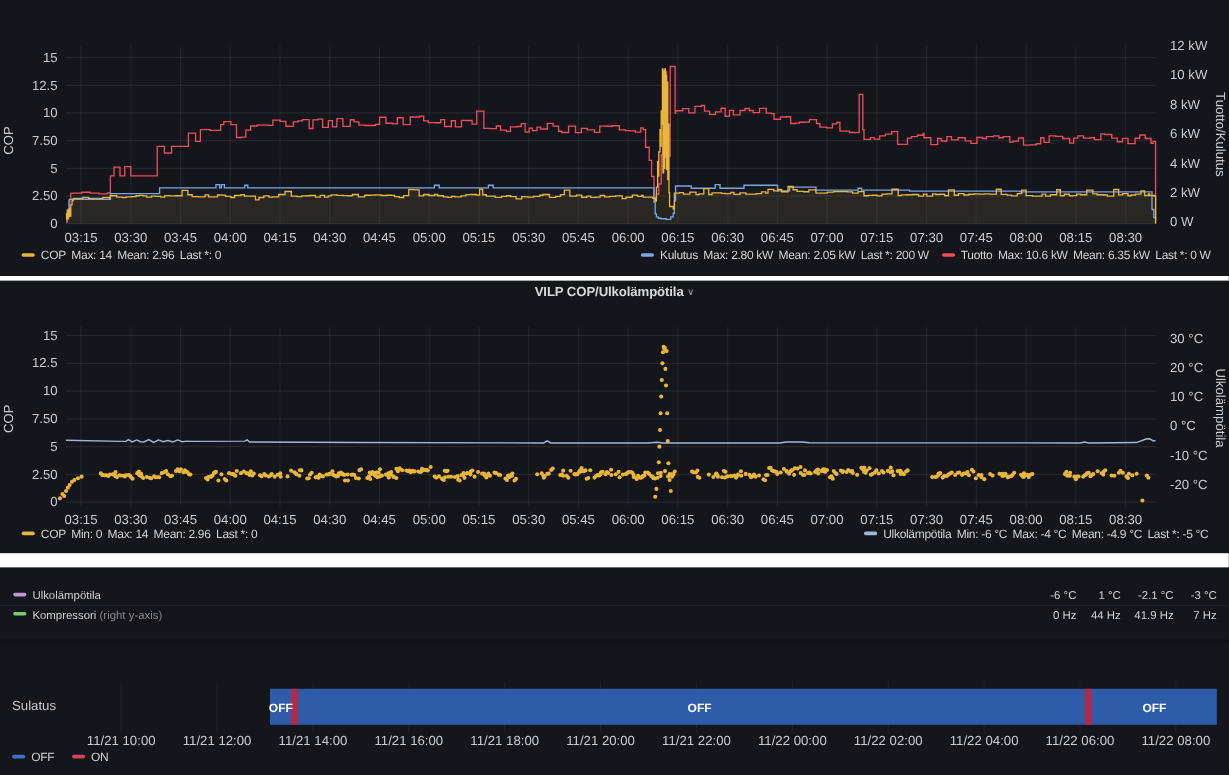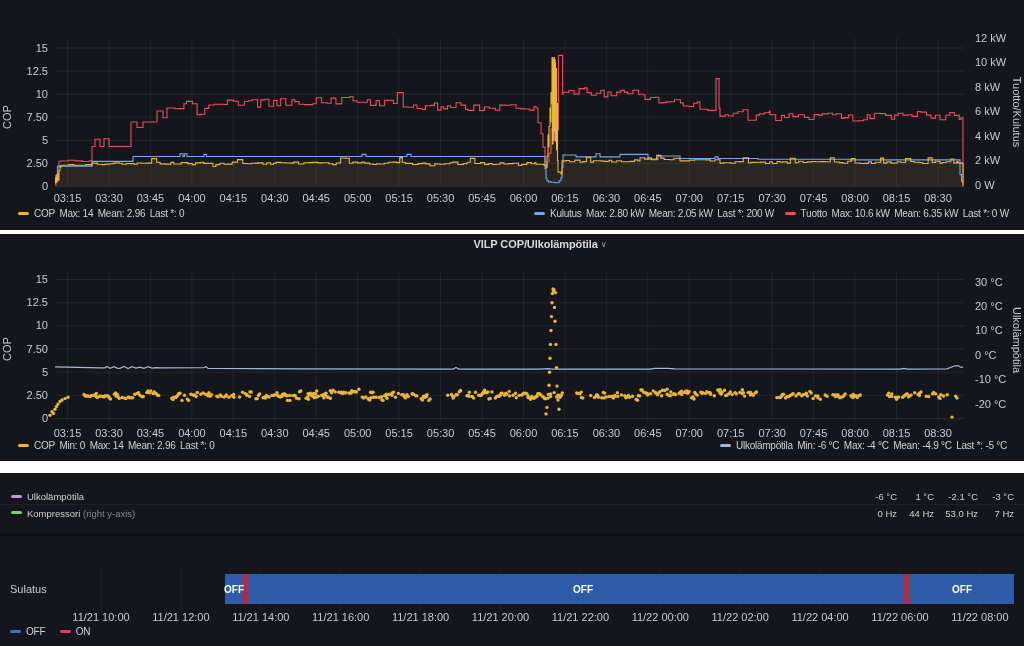--- a/index.html
+++ b/index.html
@@ -102,21 +102,21 @@
     <span class="dash" style="background:#e8b63a;"></span>COP<span class="lval">Max: 14</span><span class="lval">Mean: 2.96</span><span class="lval">Last *: 0</span>
   </div>
   <div class="legend" style="left:534px; top:208px;">
     <span class="dash" style="background:#79a7e8;"></span>Kulutus<span class="lval">Max: 2.80 kW</span><span class="lval">Mean: 2.05 kW</span><span class="lval">Last *: 200 W</span>
     <span class="dash" style="background:#ed4d5e; margin-left:8px;"></span>Tuotto<span class="lval">Max: 10.6 kW</span><span class="lval">Mean: 6.35 kW</span><span class="lval">Last *: 0 W</span>
   </div>
 </div>
 
 <div class="band" style="top:230px; height:4px;"></div>
 
-<div class="panel" style="top:234px; height:227px;padding-left:28px;">
+<div class="panel" style="top:234px; height:227px;">
   <div class="title" style="top:4px;">VILP COP/Ulkolämpötila <span class="chev">∨</span></div>
   <svg width="1024" height="227" style="position:absolute;top:0;left:0;">
 <line x1="55" x2="964" y1="45.6" y2="45.6" stroke="rgba(255,255,255,0.07)" stroke-width="1"></line>
 <line x1="55" x2="964" y1="68.8" y2="68.8" stroke="rgba(255,255,255,0.07)" stroke-width="1"></line>
 <line x1="55" x2="964" y1="91.9" y2="91.9" stroke="rgba(255,255,255,0.07)" stroke-width="1"></line>
 <line x1="55" x2="964" y1="115.0" y2="115.0" stroke="rgba(255,255,255,0.07)" stroke-width="1"></line>
 <line x1="55" x2="964" y1="138.2" y2="138.2" stroke="rgba(255,255,255,0.07)" stroke-width="1"></line>
 <line x1="55" x2="964" y1="161.3" y2="161.3" stroke="rgba(255,255,255,0.07)" stroke-width="1"></line>
 <line x1="55" x2="964" y1="184.5" y2="184.5" stroke="rgba(255,255,255,0.07)" stroke-width="1"></line>
 <line x1="67.5" x2="67.5" y1="38" y2="188" stroke="rgba(255,255,255,0.06)" stroke-width="1"></line>
@@ -733,21 +733,21 @@
     <span class="dash" style="background:#c596dd; margin-left:11px;"></span>Ulkolämpötila
     <div class="tcell" style="right:127px; width:50px;">-6 °C</div>
     <div class="tcell" style="right:90px; width:36px;text-align:right;">1 °C</div>
     <div class="tcell" style="right:46px; width:42px;">-2.1 °C</div>
     <div class="tcell" style="right:10px; width:34px;">-3 °C</div>
   </div>
   <div class="trow" style="top:32.5px;">
     <span class="dash" style="background:#7ccc74; margin-left:11px;"></span>Kompressori <span class="gray">(right y-axis)</span>
     <div class="tcell" style="right:127px; width:50px;">0 Hz</div>
     <div class="tcell" style="right:90px; width:36px;">44 Hz</div>
-    <div class="tcell" style="right:46px; width:42px;">53.0 Hz</div>
+    <div class="tcell" style="right:46px; width:42px;">41.9 Hz</div>
     <div class="tcell" style="right:10px; width:34px;">7 Hz</div>
   </div>
 </div>
 
 <div class="panel" style="top:536px; height:110px;">
   <div style="position:absolute; left:10px; top:47px; font-size:11px; color:#c9cbd0;">Sulatus</div>
   <svg width="1024" height="110" style="position:absolute;top:0;left:0;">
 <line x1="101.0" x2="101.0" y1="32" y2="74" stroke="rgba(255,255,255,0.05)" stroke-width="1"></line>
 <line x1="180.9" x2="180.9" y1="32" y2="74" stroke="rgba(255,255,255,0.05)" stroke-width="1"></line>
 <line x1="260.8" x2="260.8" y1="32" y2="74" stroke="rgba(255,255,255,0.05)" stroke-width="1"></line>

